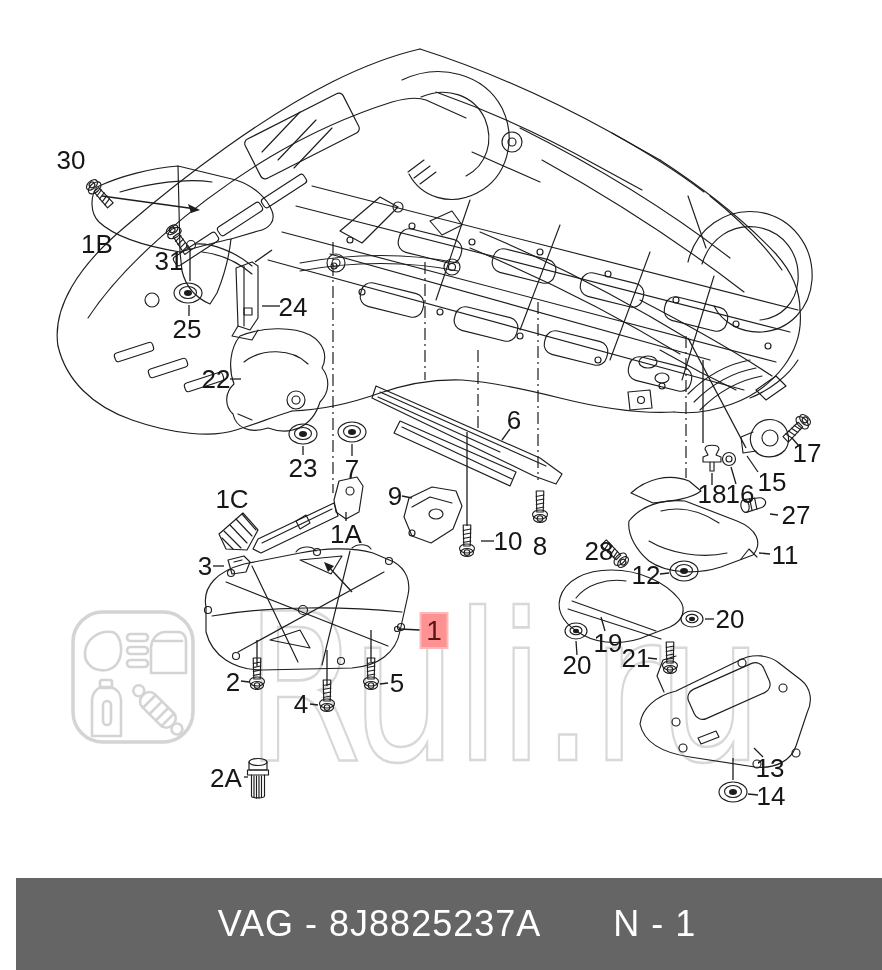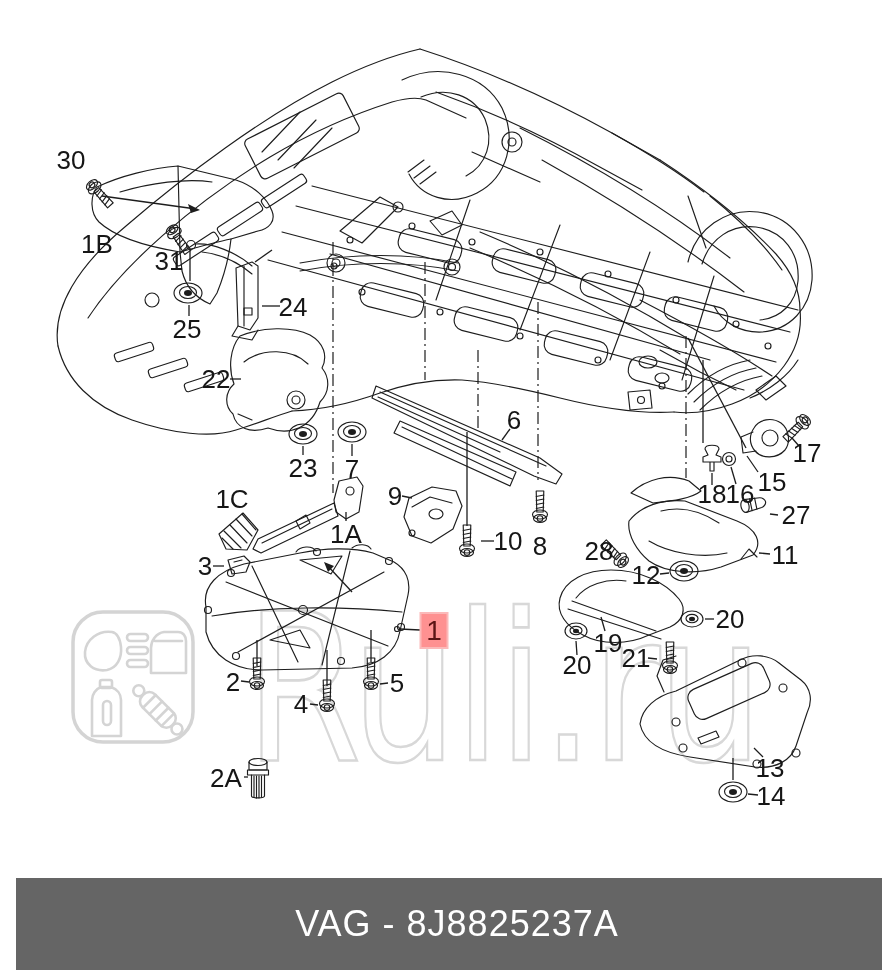--- a/index.html
+++ b/index.html
@@ -402,14 +402,15 @@
   </g>
 
   <g>
     <rect x="420.5" y="613" width="27" height="35" fill="#fe9191" stroke="#fbb9b9" stroke-width="2"></rect>
     <text x="434" y="640" font-size="28" fill="#5b1414" text-anchor="middle">1</text>
   </g>
 </svg>
 
   <div class="footer">
     <span>VAG - 8J8825237A</span>
+    <span>N - 1</span>
   </div>
 </div>
 
 </body></html>

